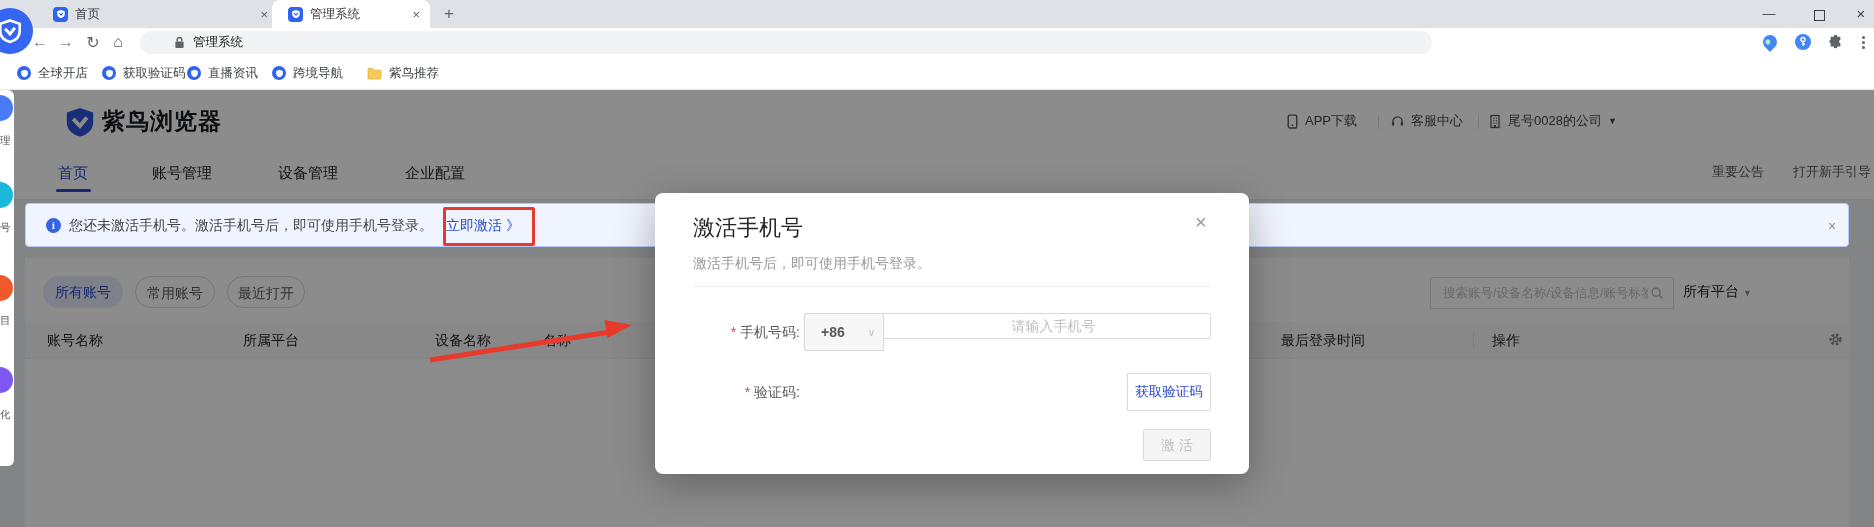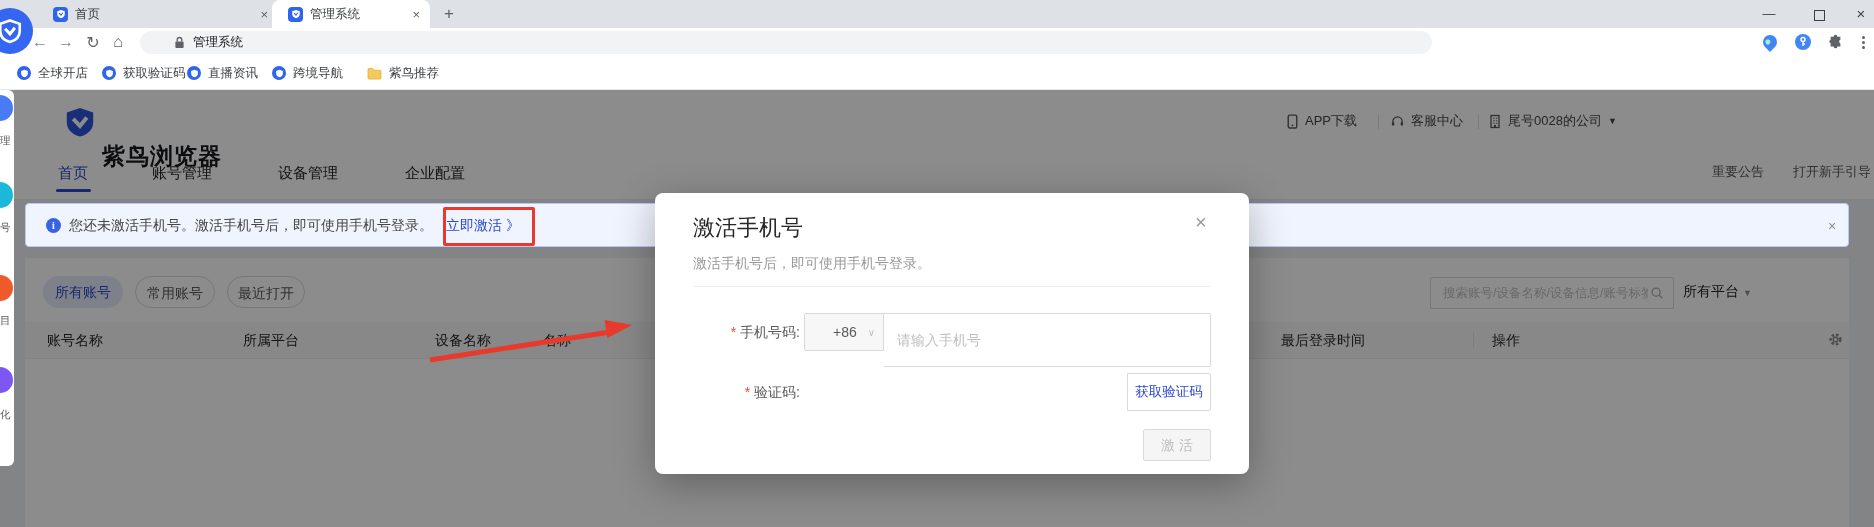--- a/index.html
+++ b/index.html
@@ -23,21 +23,21 @@
   .urlpill{left:140px;top:31px;width:1292px;height:23px;background:#f1f3f4;border-radius:12px;display:flex;align-items:center;}
   .urltext{font-size:12.5px;color:#202124;margin-left:8px;}
   .kebab{display:flex;flex-direction:column;gap:2px;}
   .kebab i{width:3px;height:3px;border-radius:50%;background:#5f6368;}
   .bookmarks{left:0;top:57px;width:1874px;height:33px;background:#fff;border-bottom:1px solid #e6e8ea;}
   .bm{display:flex;align-items:center;gap:7px;font-size:12.5px;color:#3c4043;top:7px;height:18px;}
   .bm-dot{width:14px;height:14px;border-radius:50%;background:#2f64ee;display:inline-flex;align-items:center;justify-content:center;flex:none;}
   
   .page{left:0;top:90px;width:1874px;height:437px;background:#eef0f3;}
   .appheader{left:0;top:0;width:1874px;height:110px;background:#fff;border-bottom:1px solid #ececec;}
-  .brand{font-size:23px;font-weight:bold;color:#16181d;letter-spacing:1px;margin-top:35px;}
+  .brand{font-size:23px;font-weight:bold;color:#16181d;letter-spacing:1px;}
   .hlink{display:inline-flex;align-items:center;gap:6px;font-size:13px;color:#454545;}
   .hdivider{width:1px;height:14px;background:#e0e0e0;}
   .navitem{font-size:15px;color:#262626;}
   .navitem.on{color:#2b4acb;}
   .nav-underline{height:3px;background:#2b4acb;border-radius:2px;}
   .navright{font-size:13px;color:#595959;}
   .card{left:25px;top:168px;width:1824px;height:269px;background:#fff;}
   .pill{top:18px;height:32px;border-radius:16px;line-height:32px;text-align:center;font-size:14px;}
   .pill.on{background:#e8ecfb;color:#2b4acb;}
   .pill.off{background:#fff;border:1px solid #d9d9d9;color:#595959;}
@@ -64,22 +64,22 @@
          box-shadow:0 10px 40px rgba(0,0,0,0.3);}
   .m-title{left:38px;top:20px;font-size:22px;font-weight:500;color:#262626;}
   .m-close{left:540px;top:18px;font-size:20px;color:#999;line-height:22px;}
   .m-sub{left:38px;top:62px;font-size:14px;color:#999;}
   .m-div{left:38px;top:93px;width:518px;height:1px;background:#ededed;}
   .m-label{width:145px;height:38px;line-height:38px;text-align:right;font-size:14px;color:#595959;left:0;}
   .m-star{color:#f03e3e;margin-right:4px;}
   .m-select{left:149px;width:80px;height:38px;background:#f7f7f7;border:1px solid #d9d9d9;border-radius:2px 0 0 2px;
             display:flex;align-items:center;font-size:14px;color:#595959;}
   .m-chevron{margin-left:auto;margin-right:8px;color:#bfbfbf;font-size:10px;}
-  .m-input{height:54px;border:1px solid #d9d9d9;background:#fff;outline:none;font-size:14px;color:#595959;
-           padding:0 0 0 13px;box-sizing:border-box;font-family:inherit;}
+  .m-input{height:26px;border:1px solid #d9d9d9;background:#fff;outline:none;font-size:14px;color:#595959;
+           padding:0 0 0 13px;box-sizing:border-box;font-family:inherit;text-align:center;}
   .m-input::placeholder{color:#bfbfbf;}
   .getcode{left:472px;width:84px;height:38px;border:1px solid #d9d9d9;border-left:1px solid #d9d9d9;background:#fff;
            border-radius:0 2px 2px 0;color:#2b4acb;font-size:13.5px;text-align:center;line-height:36px;}
   .m-submit{left:488px;top:236px;width:68px;height:32px;background:#f5f5f5;border:1px solid #d9d9d9;border-radius:2px;
             color:#bfbfbf;font-size:14px;text-align:center;line-height:30px;}
   
   .redbox{left:443px;top:207px;width:92px;height:39px;border:3px solid #e83a2c;z-index:40;border-radius:2px;}
   .arrow-svg{left:420px;top:318px;z-index:40;}
 </style>
 </head>
@@ -303,21 +303,21 @@
   <div class="abs modal">
     <span class="abs m-title">激活手机号</span>
     <span class="abs m-close">×</span>
     <span class="abs m-sub">激活手机号后，即可使用手机号登录。</span>
     <span class="abs m-div"></span>
 
     <div class="abs m-label" style="top:120px;">
       <span class="m-star">*</span><span>手机号码:</span>
     </div>
     <div class="abs m-select" style="top:120px;">
-      <span style="margin-left:28px;">+86</span>
+      <span style="margin-left:16px;font-weight:bold;">+86</span>
       <span class="m-chevron">∨</span>
     </div>
     <input class="abs m-input" style="left: 229px; top: 120px; width: 327px; border-left: 0px; border-radius: 0px 2px 2px 0px;" placeholder="请输入手机号">
 
     <div class="abs m-label" style="top:180px;">
       <span class="m-star">*</span><span>验证码:</span>
     </div>
     <div class="abs getcode" style="top:180px;">获取验证码</div>
 
     <div class="abs m-submit">激 活</div>

